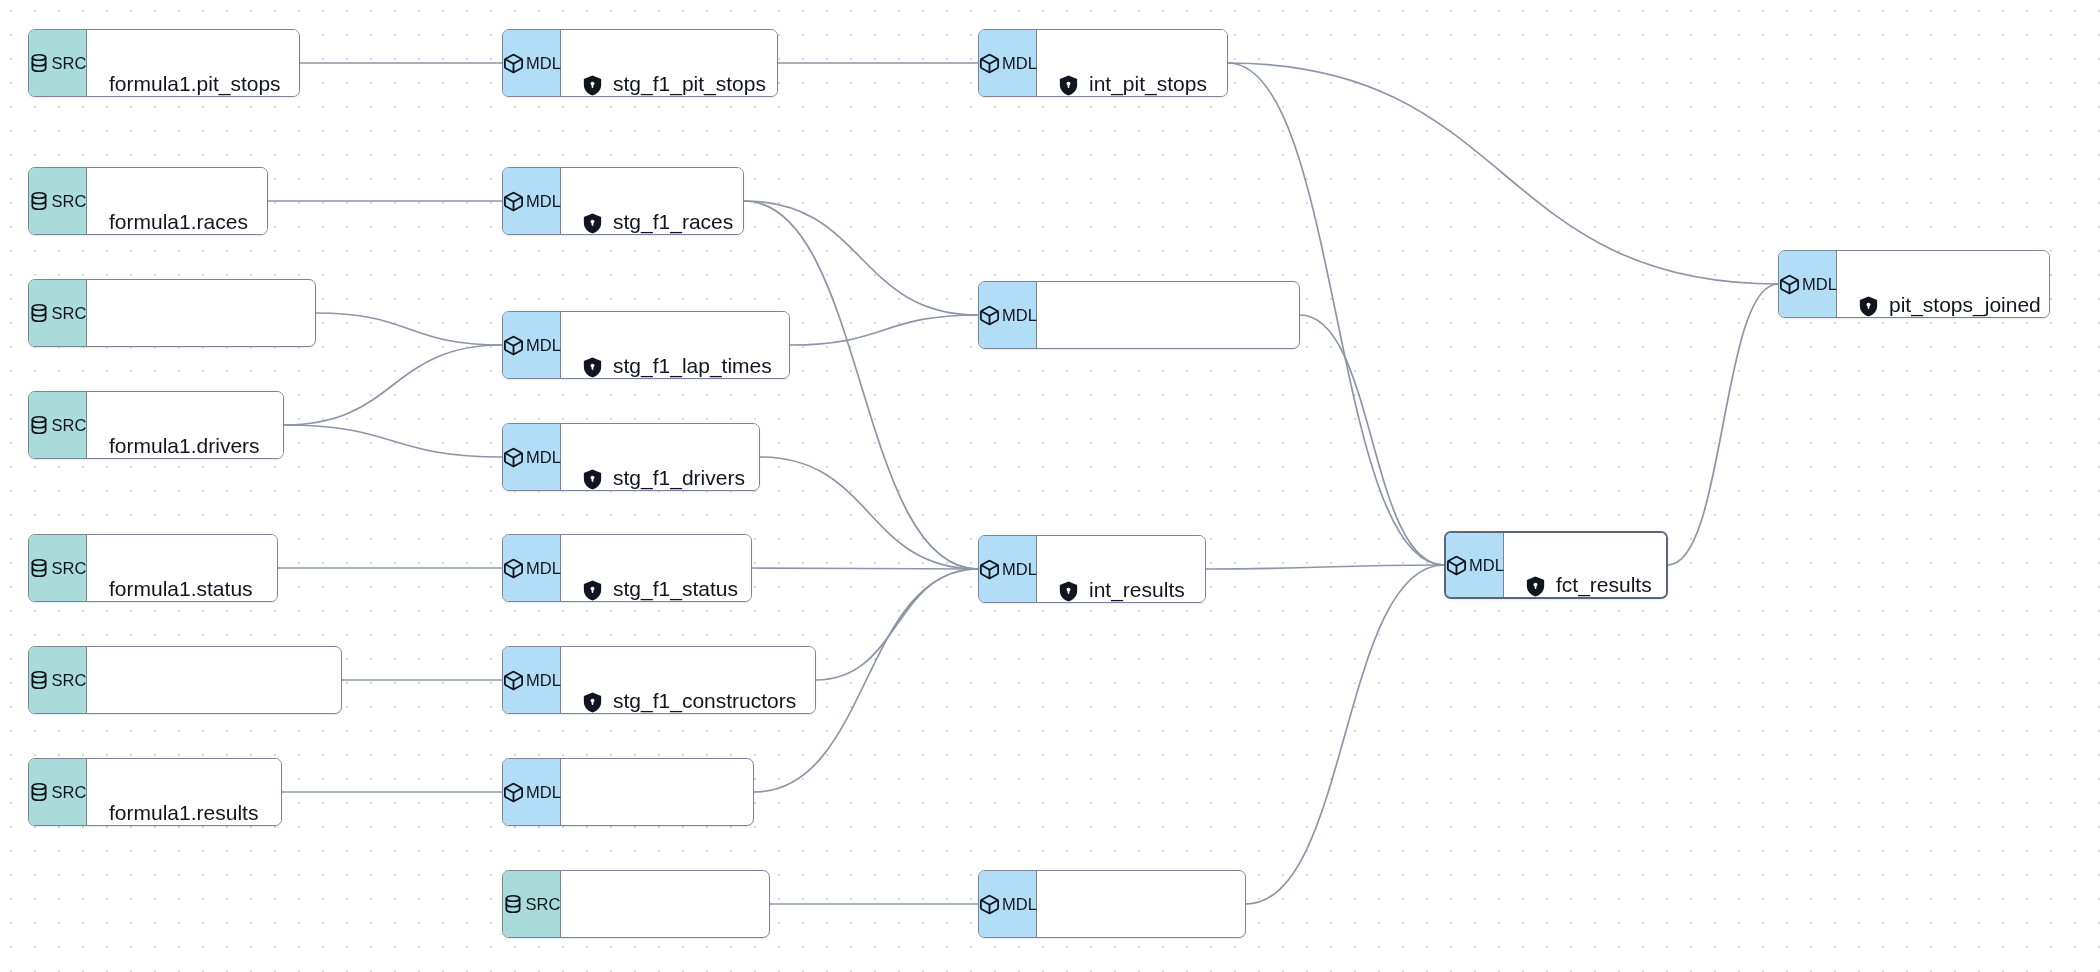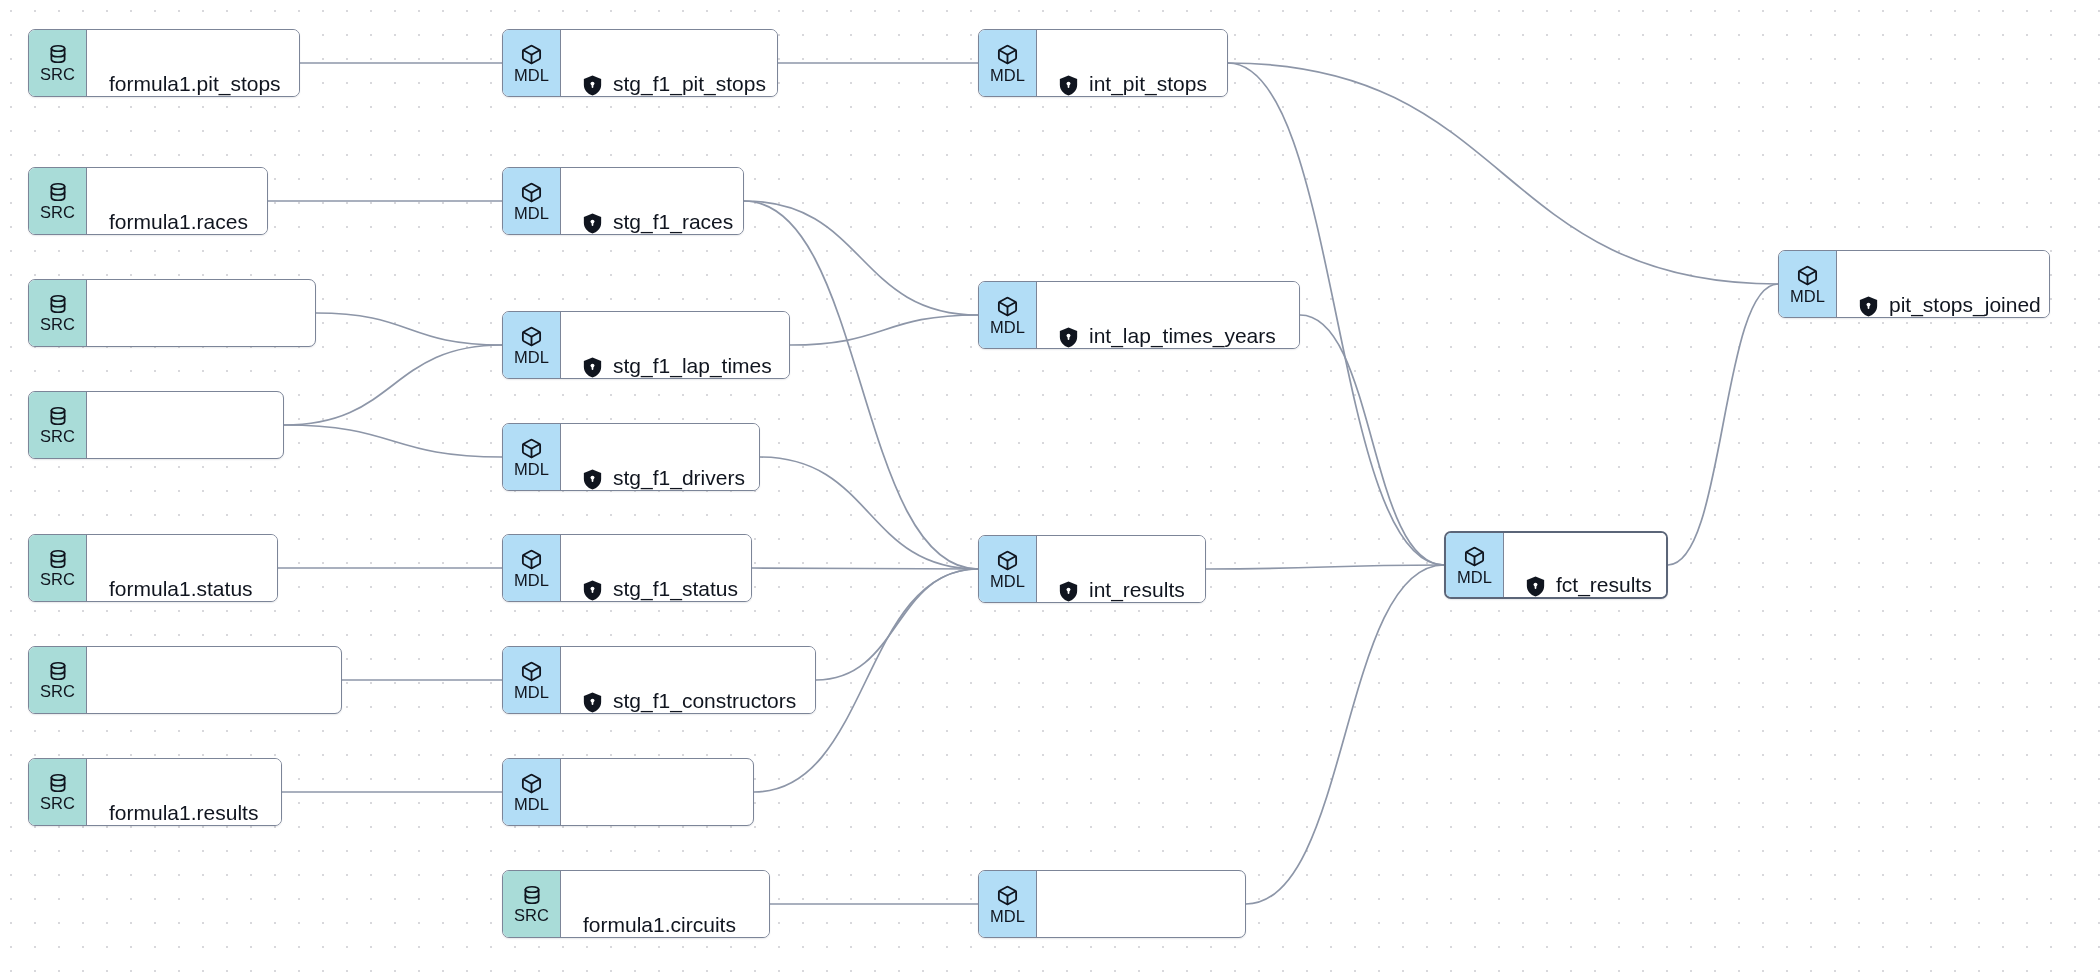--- a/index.html
+++ b/index.html
@@ -39,21 +39,21 @@
     overflow: hidden;
   }
   .node.selected {
     border-width: 2.4px;
     border-color: #5b6578;
   }
   .badge {
     width: 58px;
     flex: 0 0 58px;
     display: flex;
-    flex-direction: column;
+    flex-direction: row;
     align-items: center;
     justify-content: center;
     gap: 1px;
     border-right: 1.4px solid #7c8598;
     box-sizing: border-box;
   }
   .badge.src { background: #a9dcd8; }
   .badge.mdl { background: #b2ddf6; }
   .badge svg { display: block; }
   .badge-text {
@@ -155,20 +155,23 @@
         <div class="badge src">
           <span>
             <svg width="22" height="22" viewBox="0 0 24 24" fill="none" stroke="#10151f" stroke-width="1.9" stroke-linecap="round" stroke-linejoin="round">
               <ellipse cx="12" cy="6" rx="7.2" ry="3"></ellipse>
               <path d="M4.8 6v12c0 1.66 3.22 3 7.2 3s7.2-1.34 7.2-3V6"></path>
               <path d="M4.8 12c0 1.66 3.22 3 7.2 3s7.2-1.34 7.2-3"></path>
             </svg>
           </span>
           <span class="badge-text">SRC</span>
         </div>
+        <div class="node-body">
+          <span class="node-label">formula1.drivers</span>
+        </div>
       </div>
       <div class="node" style="left: 28px; top: 534px; width: 250px;">
         <div class="badge src">
           <span>
             <svg width="22" height="22" viewBox="0 0 24 24" fill="none" stroke="#10151f" stroke-width="1.9" stroke-linecap="round" stroke-linejoin="round">
               <ellipse cx="12" cy="6" rx="7.2" ry="3"></ellipse>
               <path d="M4.8 6v12c0 1.66 3.22 3 7.2 3s7.2-1.34 7.2-3V6"></path>
               <path d="M4.8 12c0 1.66 3.22 3 7.2 3s7.2-1.34 7.2-3"></path>
             </svg>
           </span>
@@ -209,23 +212,20 @@
         <div class="badge src">
           <span>
             <svg width="22" height="22" viewBox="0 0 24 24" fill="none" stroke="#10151f" stroke-width="1.9" stroke-linecap="round" stroke-linejoin="round">
               <ellipse cx="12" cy="6" rx="7.2" ry="3"></ellipse>
               <path d="M4.8 6v12c0 1.66 3.22 3 7.2 3s7.2-1.34 7.2-3V6"></path>
               <path d="M4.8 12c0 1.66 3.22 3 7.2 3s7.2-1.34 7.2-3"></path>
             </svg>
           </span>
           <span class="badge-text">SRC</span>
         </div>
-        <div class="node-body">
-          <span class="node-label">formula1.circuits</span>
-        </div>
       </div>
       <div class="node" style="left: 502px; top: 29px; width: 276px;">
         <div class="badge mdl">
           <span>
             <svg width="23" height="23" viewBox="0 0 24 24" fill="none" stroke="#10151f" stroke-width="1.9" stroke-linecap="round" stroke-linejoin="round">
               <path d="M21 15.4V8.6a1.8 1.8 0 0 0-.92-1.56l-7.2-3.9a1.8 1.8 0 0 0-1.76 0l-7.2 3.9A1.8 1.8 0 0 0 3 8.6v6.8c0 .66.35 1.26.92 1.56l7.2 3.9c.55.3 1.21.3 1.76 0l7.2-3.9c.57-.3.92-.9.92-1.56z"></path>
               <path d="M3.5 7.6 12 12.2l8.5-4.6"></path>
               <path d="M12 21.2V12.2"></path>
             </svg>
           </span>
@@ -401,30 +401,20 @@
       <div class="node" style="left: 978px; top: 281px; width: 322px;">
         <div class="badge mdl">
           <span>
             <svg width="23" height="23" viewBox="0 0 24 24" fill="none" stroke="#10151f" stroke-width="1.9" stroke-linecap="round" stroke-linejoin="round">
               <path d="M21 15.4V8.6a1.8 1.8 0 0 0-.92-1.56l-7.2-3.9a1.8 1.8 0 0 0-1.76 0l-7.2 3.9A1.8 1.8 0 0 0 3 8.6v6.8c0 .66.35 1.26.92 1.56l7.2 3.9c.55.3 1.21.3 1.76 0l7.2-3.9c.57-.3.92-.9.92-1.56z"></path>
               <path d="M3.5 7.6 12 12.2l8.5-4.6"></path>
               <path d="M12 21.2V12.2"></path>
             </svg>
           </span>
           <span class="badge-text">MDL</span>
-        </div>
-        <div class="node-body">
-          <span style="display: flex;">
-            <svg class="shield-icon" width="19" height="21" viewBox="0 0 20 22" aria-hidden="true">
-              <path d="M10 0.6 0.9 4.1v6.4c0 5.2 3.8 9.6 9.1 10.9 5.3-1.3 9.1-5.7 9.1-10.9V4.1z" fill="#10151f"></path>
-              <circle cx="10" cy="9" r="2.05" fill="#ffffff"></circle>
-              <rect x="9.1" y="9.4" width="1.8" height="4.1" rx="0.9" fill="#ffffff"></rect>
-            </svg>
-          </span>
-          <span class="node-label">int_lap_times_years</span>
         </div>
       </div>
       <div class="node" style="left: 978px; top: 535px; width: 228px;">
         <div class="badge mdl">
           <span>
             <svg width="23" height="23" viewBox="0 0 24 24" fill="none" stroke="#10151f" stroke-width="1.9" stroke-linecap="round" stroke-linejoin="round">
               <path d="M21 15.4V8.6a1.8 1.8 0 0 0-.92-1.56l-7.2-3.9a1.8 1.8 0 0 0-1.76 0l-7.2 3.9A1.8 1.8 0 0 0 3 8.6v6.8c0 .66.35 1.26.92 1.56l7.2 3.9c.55.3 1.21.3 1.76 0l7.2-3.9c.57-.3.92-.9.92-1.56z"></path>
               <path d="M3.5 7.6 12 12.2l8.5-4.6"></path>
               <path d="M12 21.2V12.2"></path>
             </svg>

